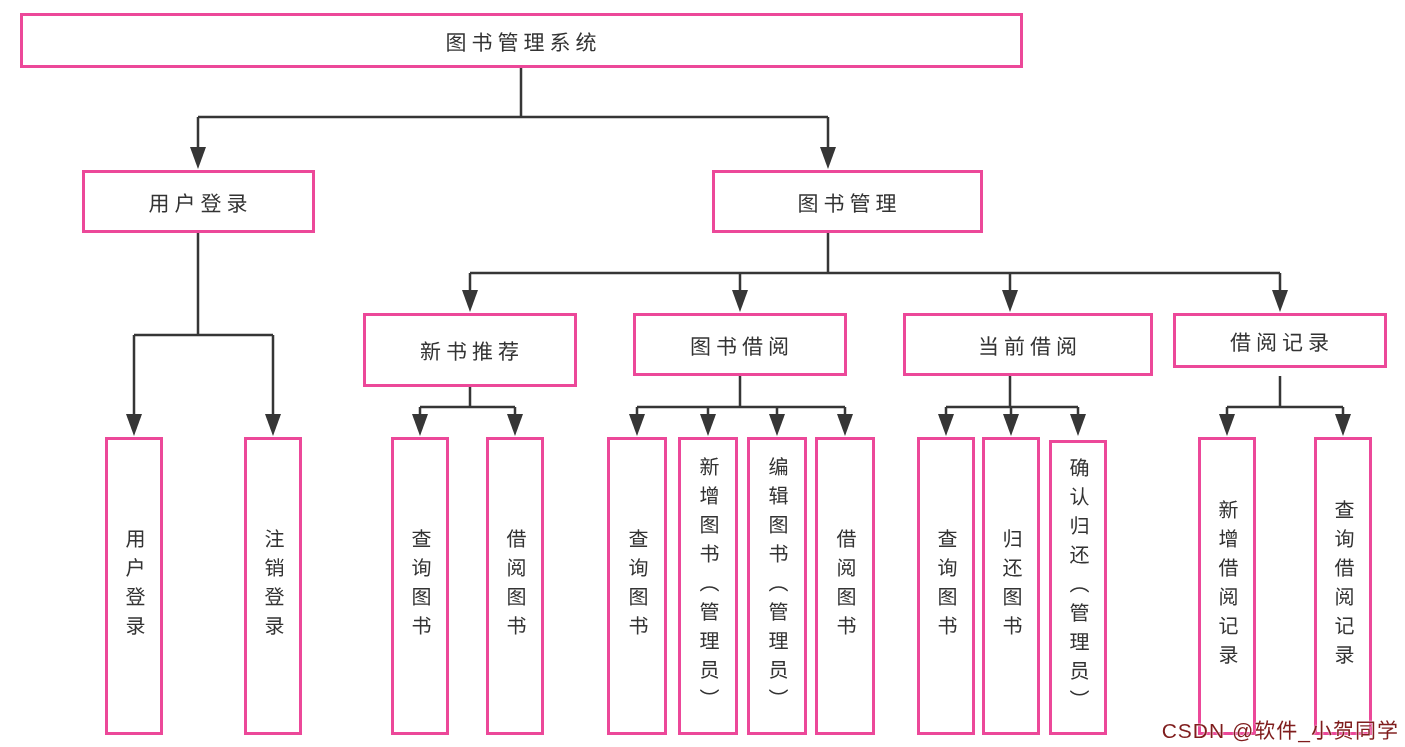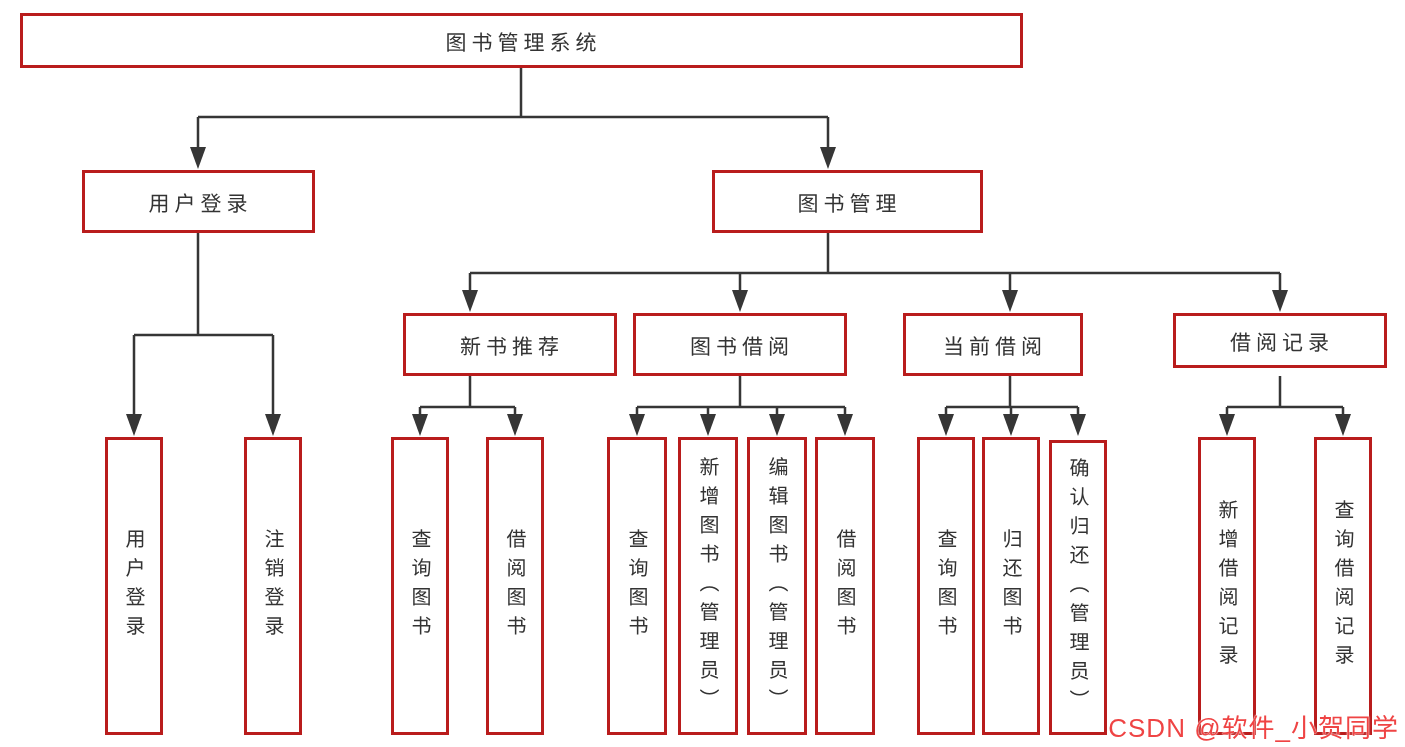--- a/index.html
+++ b/index.html
@@ -14,44 +14,44 @@
   svg.connectors {
     position: absolute;
     left: 0; top: 0;
     width: 1405px; height: 747px;
     z-index: 1;
   }
   .box {
     position: absolute;
     box-sizing: border-box;
     background: #ffffff;
-    border: 3px solid #b91c1c;
+    border: 3px solid #ec4899;
     display: flex;
     align-items: center;
     justify-content: center;
     z-index: 2;
     color: #333333;
   }
   .hbox { font-size: 21px; letter-spacing: 5px; white-space: nowrap; }
   .hbox .lbl { transform: translateX(2px); }
   .vbox .lbl {
     writing-mode: vertical-rl;
     text-orientation: mixed;
     font-size: 20px;
     line-height: 1;
     letter-spacing: 9px;
     white-space: nowrap;
   }
   .watermark {
     position: absolute;
     right: 6px;
     bottom: 3px;
-    font-size: 26px;
+    font-size: 21px;
     letter-spacing: 1px;
-    color: #ef4444;
+    color: #7f1d1d;
     z-index: 6;
     text-shadow: 0 0 2px #ffffff, 0 0 1px #ffffff;
     white-space: nowrap;
   }
 </style>
 </head>
 <body>
 
 <div class="canvas">
 
@@ -109,27 +109,27 @@
     <span class="lbl">图书管理系统</span>
   </div>
 
   <div class="box hbox" style="left:82px; top:170px; width:233px; height:63px;">
     <span class="lbl">用户登录</span>
   </div>
   <div class="box hbox" style="left:712px; top:170px; width:271px; height:63px;">
     <span class="lbl">图书管理</span>
   </div>
 
-  <div class="box hbox" style="left:363px; top:313px; width:214px; height:63px;margin-left:40px;">
+  <div class="box hbox" style="left:363px; top:313px; width:214px; height:74px;">
     <span class="lbl">新书推荐</span>
   </div>
   <div class="box hbox" style="left:633px; top:313px; width:214px; height:63px;text-align:right;">
     <span class="lbl">图书借阅</span>
   </div>
-  <div class="box hbox" style="left:903px; top:313px; width:180px; height:63px;">
+  <div class="box hbox" style="left:903px; top:313px; width:250px; height:63px;">
     <span class="lbl">当前借阅</span>
   </div>
   <div class="box hbox" style="left:1173px; top:313px; width:214px; height:55px;">
     <span class="lbl">借阅记录</span>
   </div>
 
   <div class="box vbox" style="left:105px; top:437px; width:58px; height:298px;">
     <span class="lbl">用户登录</span>
   </div>
   <div class="box vbox" style="left:244px; top:437px; width:58px; height:298px;">

